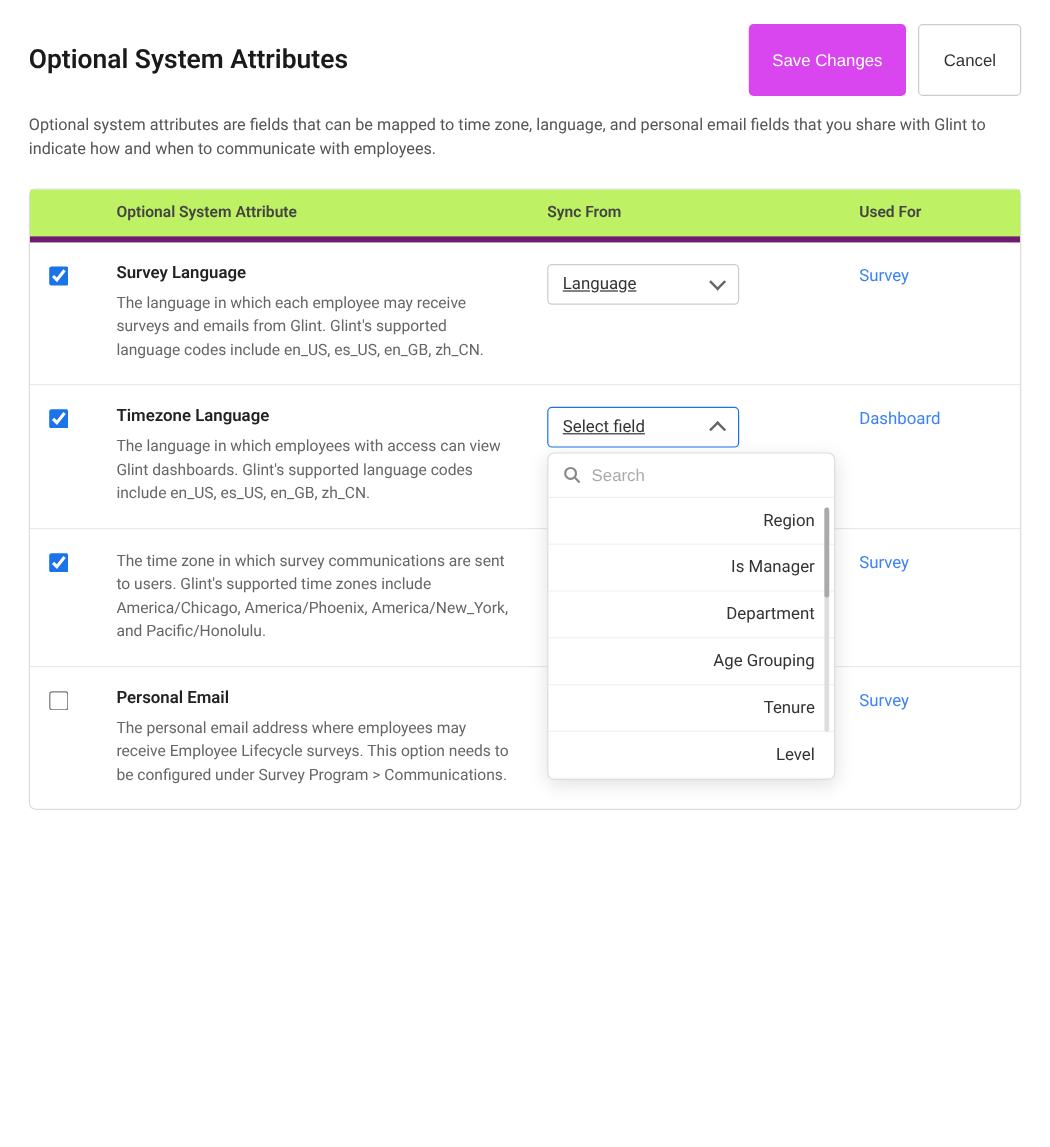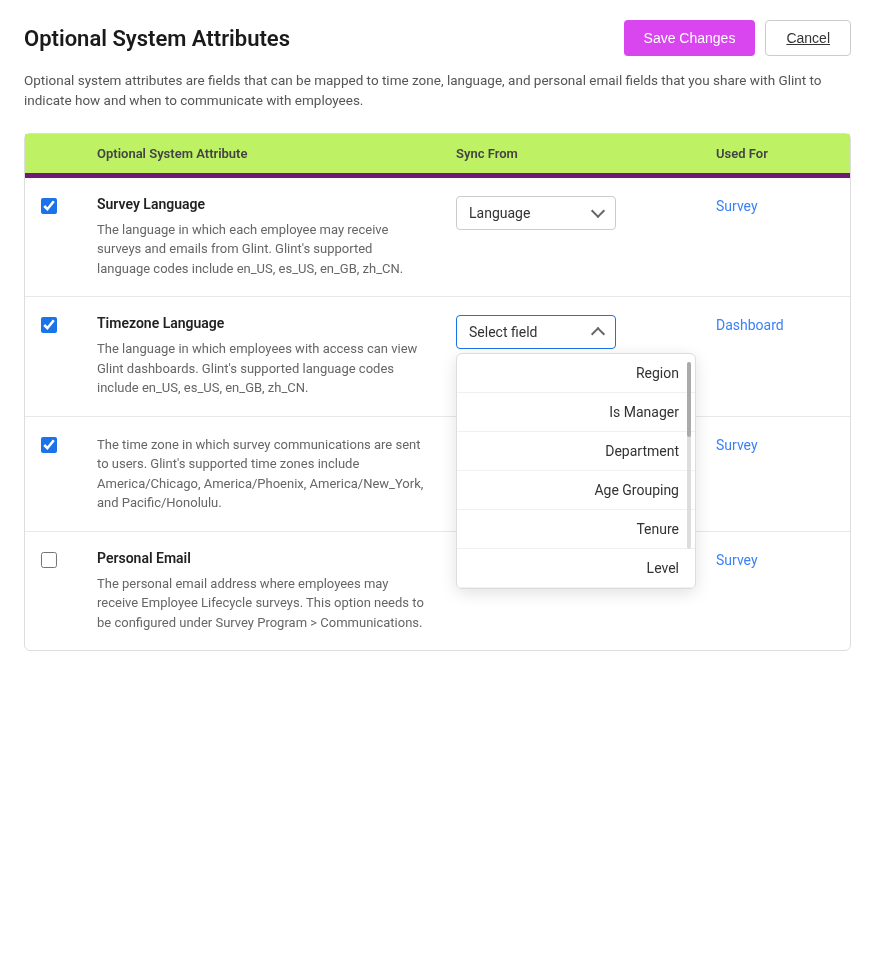--- a/index.html
+++ b/index.html
@@ -35,24 +35,23 @@
       padding: 9px 20px;
       font-size: 14px;
       font-weight: 500;
       cursor: pointer;
     }
     .btn-cancel {
       background: #fff;
       color: #333;
       border: 1px solid #ccc;
       border-radius: 4px;
-      padding: 9px 20px;
-      font-size: 14px;
-      cursor: pointer;
-      text-decoration: underline;
+      padding: 21px 20px;
+      font-size: 14px;
+      cursor: pointer;
     }
     .description {
       font-size: 13.5px;
       color: #555;
       margin-bottom: 22px;
       line-height: 1.5;
     }
     .table-container {
       border: 1px solid #ddd;
       border-radius: 6px;
@@ -125,20 +124,21 @@
       justify-content: space-between;
       border: 1px solid #ccc;
       border-radius: 4px;
       padding: 8px 12px;
       min-width: 160px;
       cursor: pointer;
       background: #fff;
       font-size: 14px;
       color: #333;
       gap: 4px;
+      text-decoration: underline;
     }
     .select-dropdown.open {
       border-color: #1a73e8;
     }
     .select-dropdown.disabled {
       background: #f5f5f5;
       color: #999;
       cursor: not-allowed;
     }
     .chevron-icon {
@@ -262,20 +262,27 @@
       <div class="attribute-name">Timezone Language</div>
       <div class="attribute-desc">The language in which employees with access can view Glint dashboards. Glint's supported language codes include en_US, es_US, en_GB, zh_CN.</div>
     </div>
     <div class="sync-cell" style="position:relative;">
       <div class="select-dropdown open">
         <span>Select field</span>
         <span class="chevron-icon" style="transform:rotate(225deg); margin-top:3px;"></span>
       </div>
       
       <div class="dropdown-popup">
+        <div class="dropdown-search">
+          <svg class="search-icon-svg" viewBox="0 0 16 16" fill="none" stroke="#888" stroke-width="1.8">
+            <circle cx="6.5" cy="6.5" r="4.5"></circle>
+            <line x1="10" y1="10" x2="14" y2="14"></line>
+          </svg>
+          <input type="text" placeholder="Search" style="">
+        </div>
         <div class="dropdown-list" style="position:relative;">
           <div class="dropdown-item">Region</div>
           <div class="dropdown-item">Is Manager</div>
           <div class="dropdown-item">Department</div>
           <div class="dropdown-item">Age Grouping</div>
           <div class="dropdown-item">Tenure</div>
           <div class="dropdown-item">Level</div>
           <div class="scrollbar-track">
             <div class="scrollbar-thumb"></div>
           </div>

